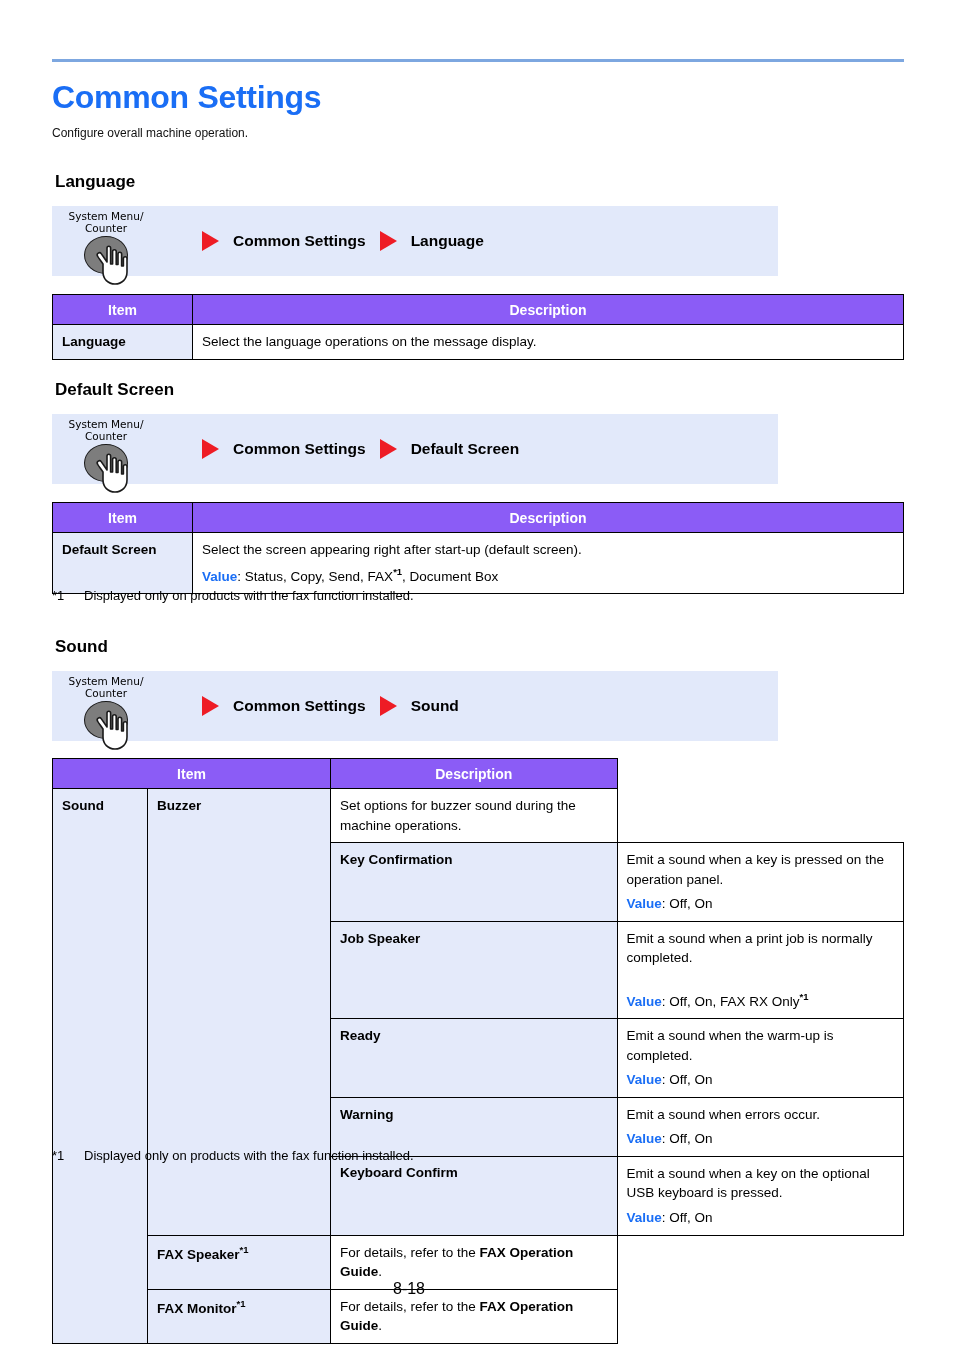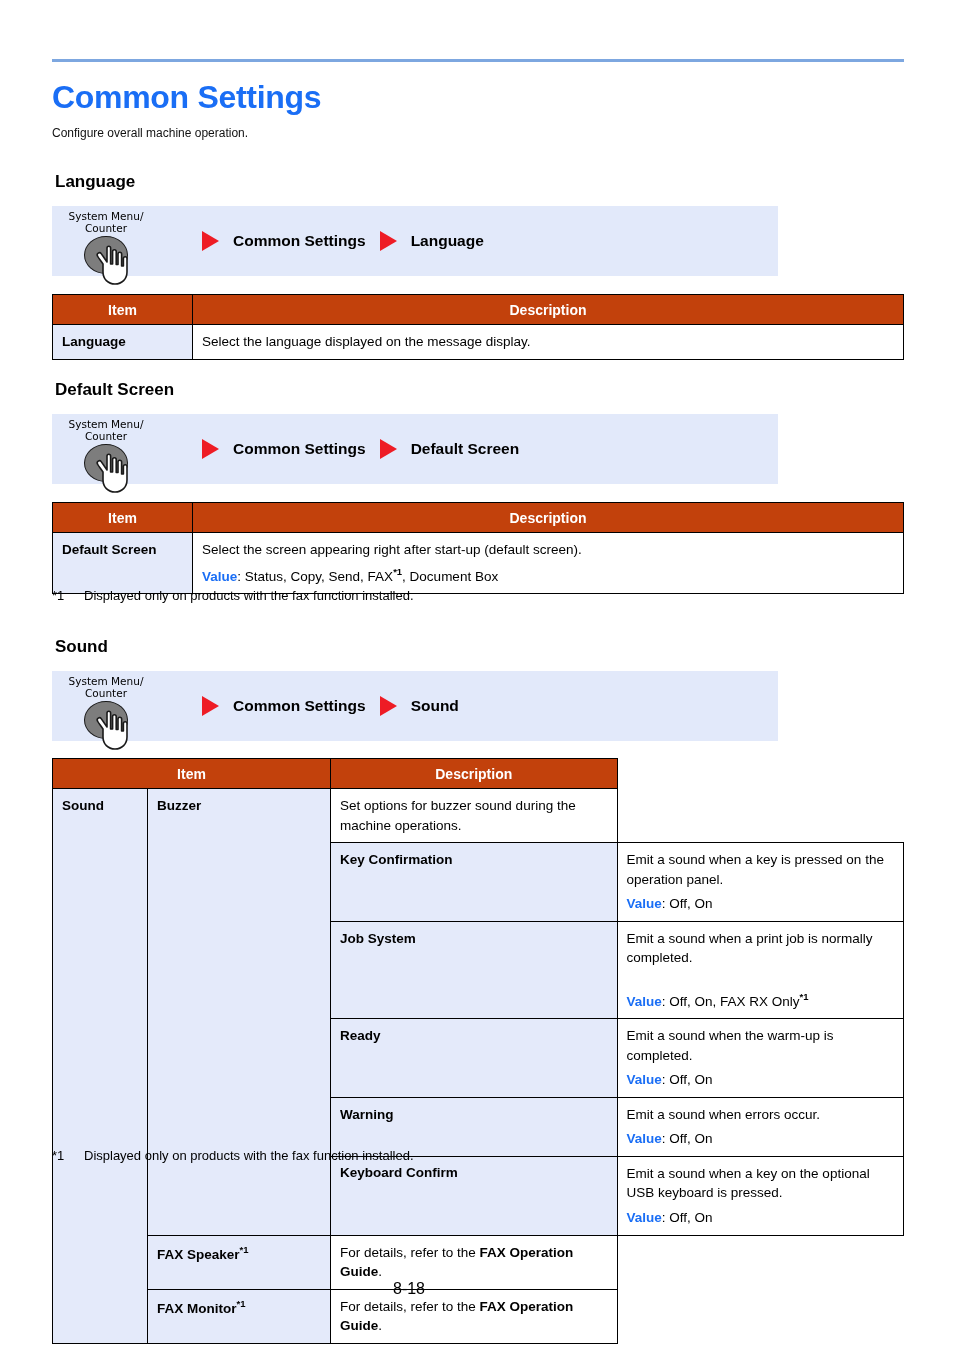--- a/index.html
+++ b/index.html
@@ -132,21 +132,21 @@
 
   
   table.doc {
     position: absolute;
     left: 52px;
     border-collapse: collapse;
     width: 852px;
     table-layout: fixed;
   }
   table.doc th {
-    background: #c2410c;
+    background: #8b5cf6;
     color: #ffffff;
     font-size: 14px;
     font-weight: bold;
     text-align: center;
     padding: 6px 4px;
     border: 1px solid #000000;
     height: 30px;
   }
   table.doc td {
     border: 1px solid #000000;
@@ -224,21 +224,21 @@
       </colgroup>
     <thead>
       <tr>
         <th>Item</th>
         <th>Description</th>
       </tr>
     </thead>
     <tbody>
       <tr>
         <td class="item">Language</td>
-        <td>Select the language displayed on the message display.</td>
+        <td>Select the language operations on the message display.</td>
       </tr>
     </tbody>
   </table>
 
   <div class="section-heading" style="top:380px;">Default Screen</div>
 
   <div class="navbox" style="top:414px; height:70px;">
     <div class="key-icon">
       <div class="key-label">
         <span>System Menu/</span><br>
@@ -326,21 +326,21 @@
       </tr>
 
       <tr>
         <td class="item">Key Confirmation</td>
         <td>
           <div>Emit a sound when a key is pressed on the operation panel.</div>
           <div style="margin-top:5px;"><span class="val">Value</span><span class="valtxt">: Off, On</span></div>
         </td>
       </tr>
       <tr>
-        <td class="item">Job System</td>
+        <td class="item">Job Speaker</td>
         <td>
           <div>Emit a sound when a print job is normally completed.</div>
           <div style="margin-top:22px;"><span class="val">Value</span><span class="valtxt">: Off, On, FAX RX Only</span><sup class="fn">*1</sup></div>
         </td>
       </tr>
       <tr>
         <td class="item">Ready</td>
         <td>
           <div>Emit a sound when the warm-up is completed.</div>
           <div style="margin-top:5px;"><span class="val">Value</span><span class="valtxt">: Off, On</span></div>

